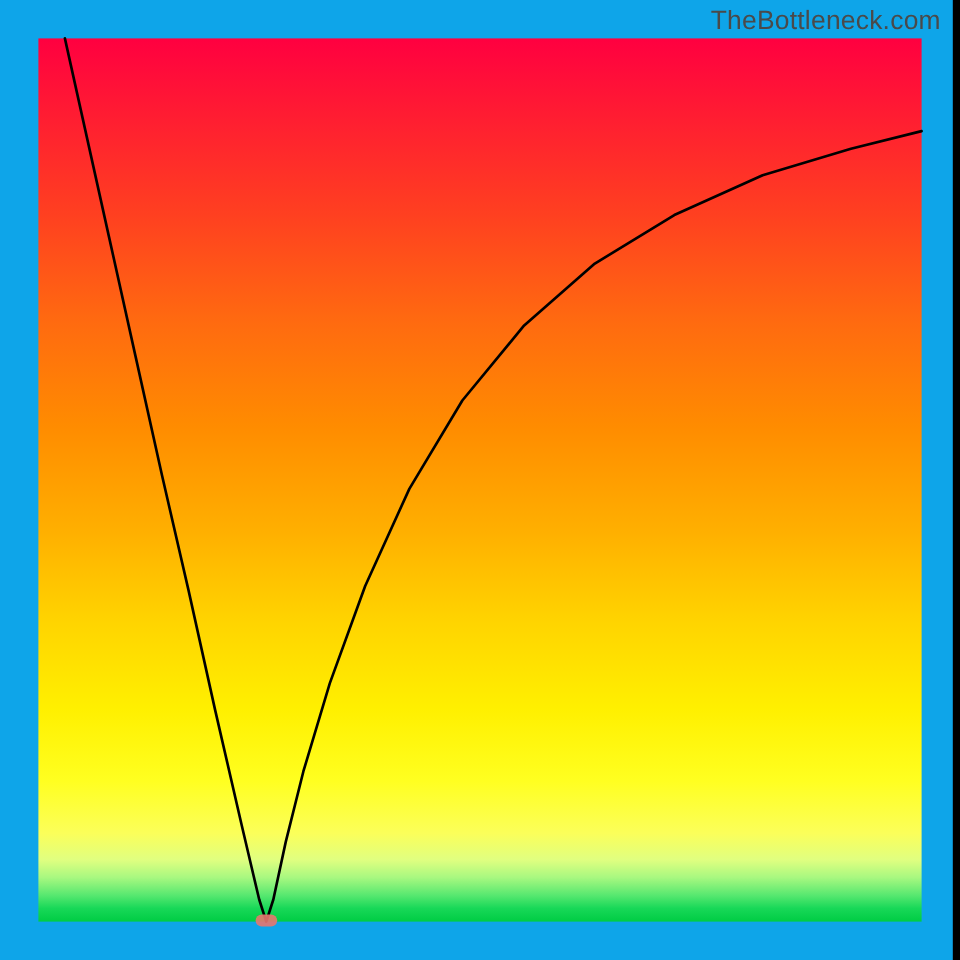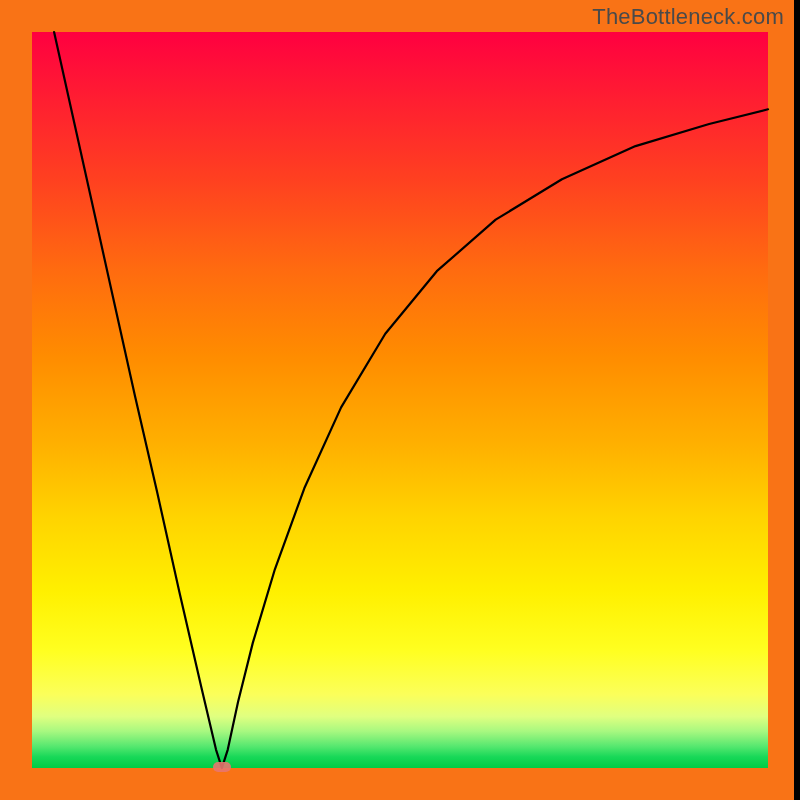--- a/index.html
+++ b/index.html
@@ -8,21 +8,21 @@
     width: 800px;
     height: 800px;
     overflow: hidden;
     background: #000;
     font-family: Arial, Helvetica, sans-serif;
   }
   .frame {
     position: relative;
     width: 794px;
     height: 800px;
-    background: #f97316;
+    background: #0ea5e9;
   }
   .plot-area {
     position: absolute;
     left: 32px;
     top: 32px;
     width: 736px;
     height: 736px;
     
     background: linear-gradient(
       to bottom,

